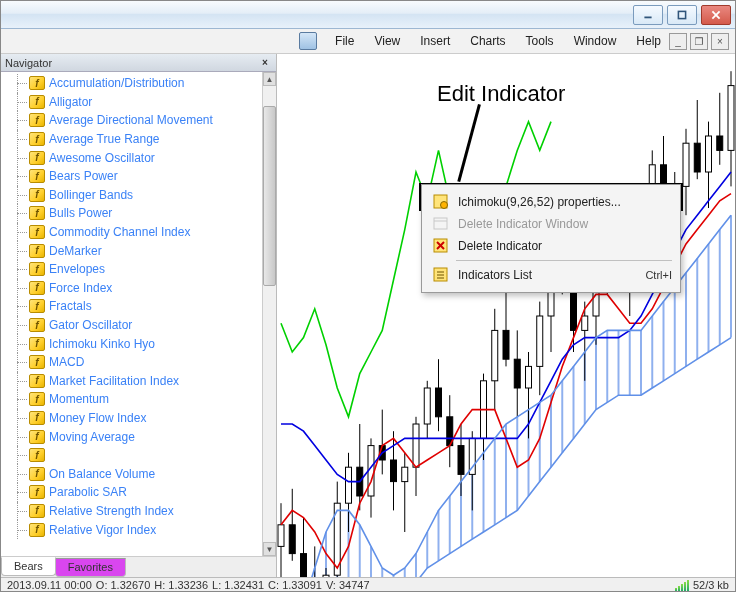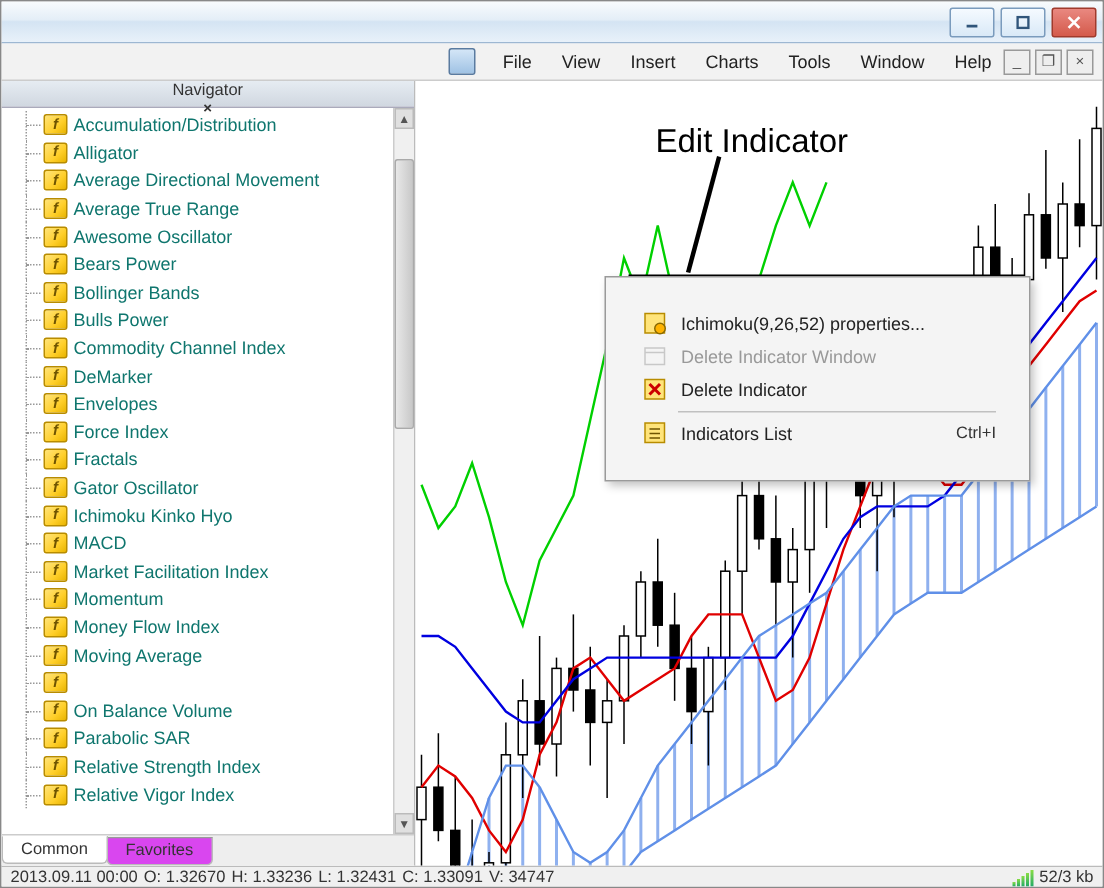--- a/index.html
+++ b/index.html
@@ -85,21 +85,20 @@
     position: relative;
   }
   .nav-title {
     height: 18px;
     background: linear-gradient(to bottom,#e6ecf2,#d0d7e0);
     border-bottom: 1px solid #aab;
     display:flex; align-items:center; justify-content:space-between;
     padding: 0 4px;
     font-size: 11px;
     color:#333;
-    flex-direction:column;
   }
   .nav-close {
     width: 14px; height: 13px;
     display:flex; align-items:center; justify-content:center;
     border: 1px solid transparent;
     font-size: 10px;
     color:#333;
     font-weight:bold;
   }
   .nav-body { flex:1; overflow:hidden; position:relative; }
@@ -139,21 +138,21 @@
     width: 16px; height: 14px;
     background: linear-gradient(135deg, #ffe47a 0%, #ffcf2a 60%, #e8b400 100%);
     border: 1px solid #b88c00;
     border-radius: 2px;
     display:flex; align-items:center; justify-content:center;
     color:#6f5400; font-weight:bold; font-size:10px;
     font-style: italic;
     margin-right: 4px;
     flex-shrink:0;
   }
-  .tree-label { color:#0f766e; }
+  .tree-label { color:#3b82f6; }
   .nav-tabs {
     height: 21px;
     background:#eee;
     display:flex;
     border-top:1px solid #ccc;
     padding-top: 1px;
   }
   .nav-tab {
     padding: 2px 12px;
     font-size:11px;
@@ -170,26 +169,26 @@
     position:relative; top:-1px;
   }
   
   .chartpane {
     flex:1; position:relative; background:#fff; overflow:hidden;
   }
   .chartpane svg { position:absolute; top:0; left:0; }
   
   .contextmenu {
     position:absolute;
-    left: 402px; top: 183px;
-    width: 284px;
+    left: 420px; top: 183px;
+    width: 260px;
     background:#f4f4f4;
     border: 1px solid #9a9a9a;
     box-shadow: 2px 3px 6px rgba(0,0,0,0.25);
-    padding: 20px;
+    padding: 6px;
   }
   .cm-item {
     display:flex; align-items:center;
     height: 22px;
     padding-left: 4px;
     color:#222;
     position:relative;
   }
   .cm-item.disabled { color:#999; }
   .cm-icon {
@@ -418,21 +417,21 @@
           </div>
         </div>
       <div class="nav-scroll">
         <div class="scrollbtn">▲</div>
         <div class="scrollthumb"></div>
         <div style="flex:1"></div>
         <div class="scrollbtn">▼</div>
       </div>
     </div>
     <div class="nav-tabs">
-      <div class="nav-tab active">Common</div>
+      <div class="nav-tab active">Bears</div>
       <div class="nav-tab">Favorites</div>
     </div>
   </div>
 
   <div class="chartpane">
     <svg id="chart-svg" width="460" height="524">
         <line x1="4" y1="586" x2="4" y2="672.4" stroke="#6090e8" stroke-width="2" opacity="0.7"></line>
         <line x1="15.25" y1="571.6" x2="15.25" y2="658" stroke="#6090e8" stroke-width="2" opacity="0.7"></line>
         <line x1="26.5" y1="550.0000000000008" x2="26.5" y2="643.6" stroke="#6090e8" stroke-width="2" opacity="0.7"></line>
         <line x1="37.75" y1="514" x2="37.75" y2="629.2" stroke="#6090e8" stroke-width="2" opacity="0.7"></line>

